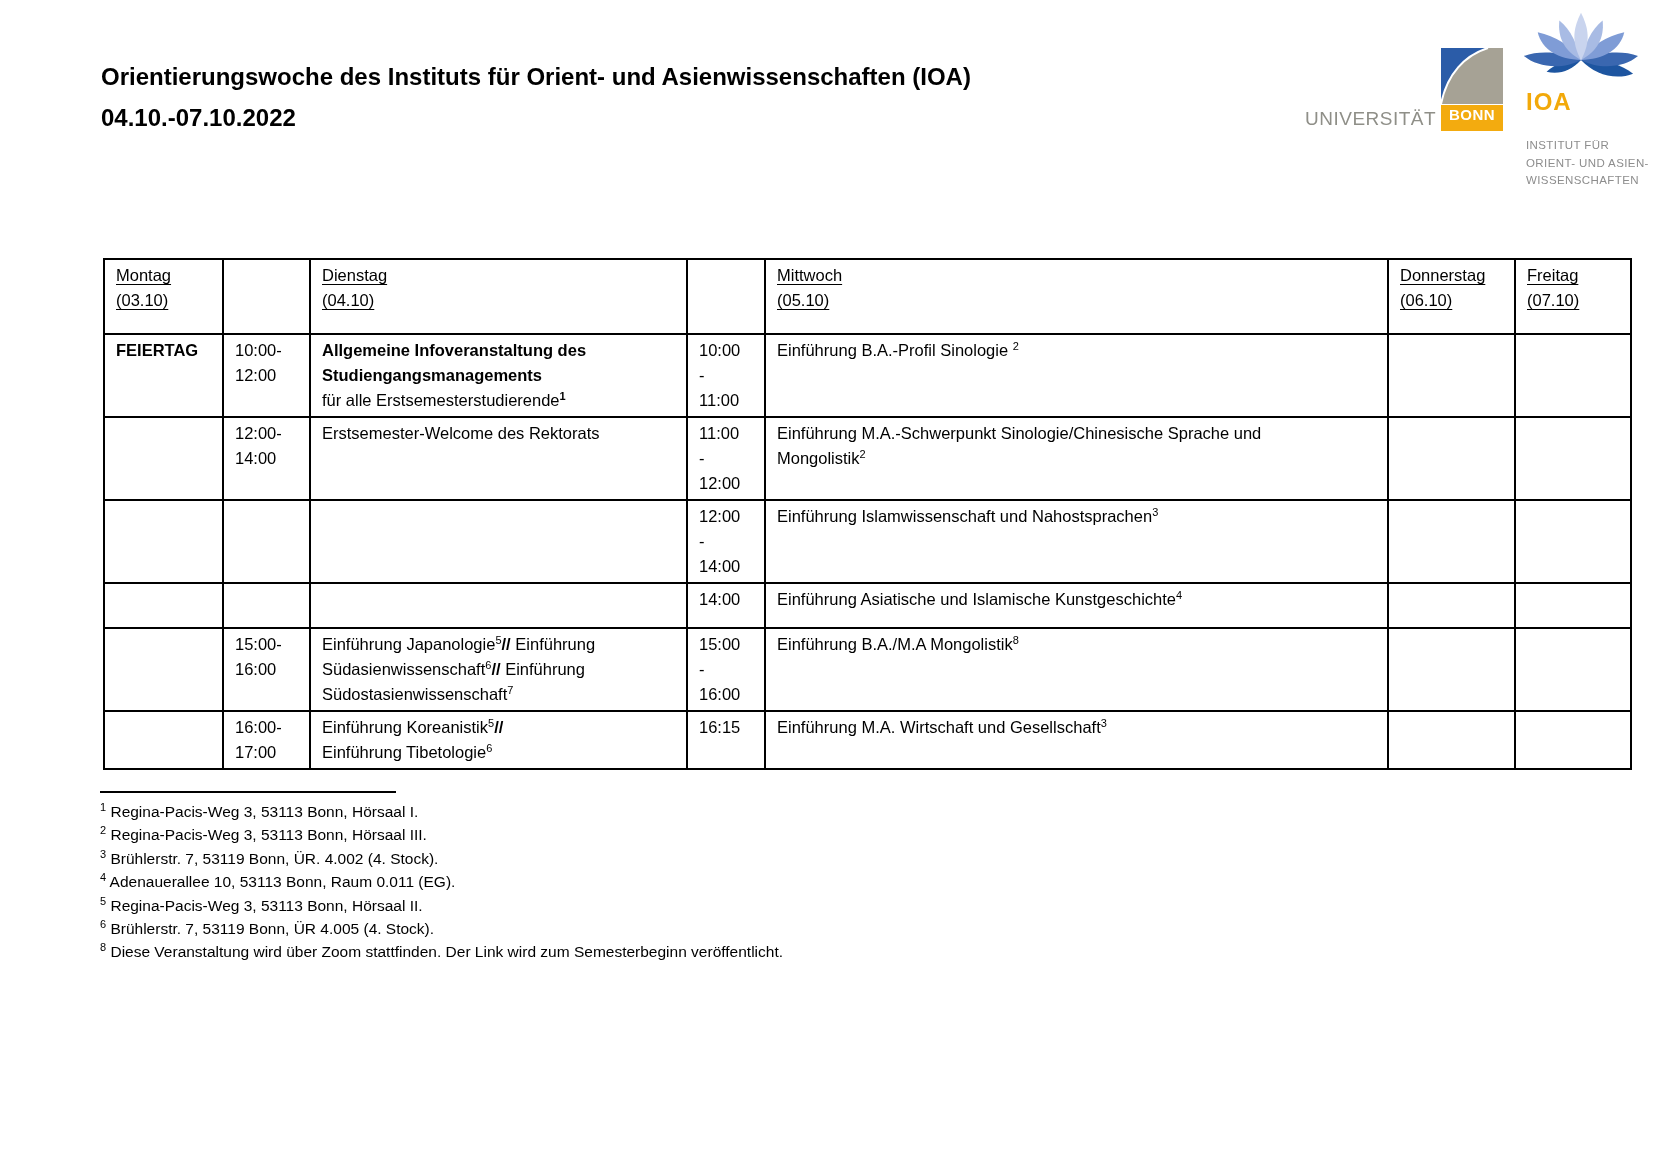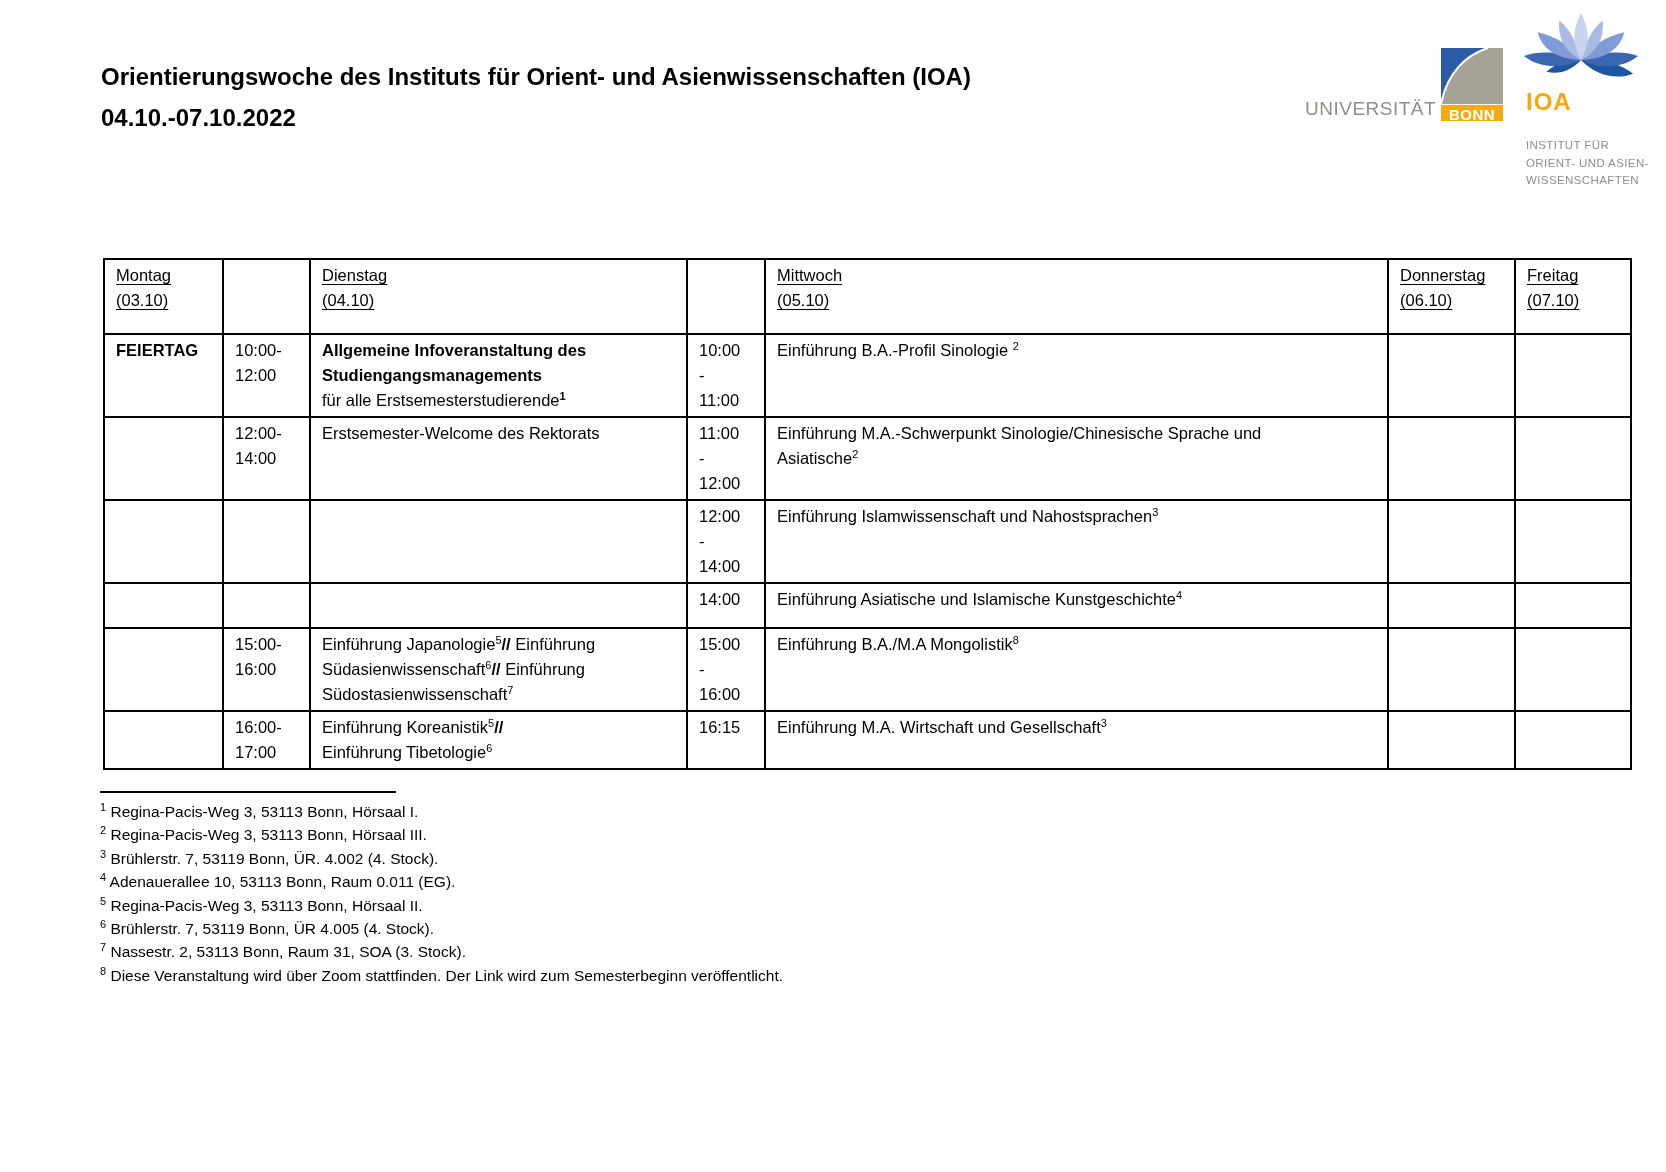--- a/index.html
+++ b/index.html
@@ -8,21 +8,21 @@
 
   
   .title-block{position:absolute;left:101px;top:56px;width:1050px;
                font-weight:bold;font-size:24px;line-height:41px;}
 
   
   .unibonn{position:absolute;left:1305px;top:48px;display:flex;align-items:flex-end;}
   .ub-wordmark{font-size:19px;color:#8f8f88;letter-spacing:.5px;margin:0 5px 1px 0;}
   .ub-col{display:flex;flex-direction:column;}
   .ub-square{width:62px;height:56px;display:block;}
-  .ub-bar{width:62px;height:16px;background:#f3ab0f;color:#fff;font-weight:bold;
+  .ub-bar{width:62px;height:26px;background:#f3ab0f;color:#fff;font-weight:bold;
           font-size:15px;line-height:20px;text-align:center;letter-spacing:.5px;margin-top:1px;}
 
   
   .ioa{position:absolute;left:1520px;top:6px;width:146px;height:190px;}
   .ioa-lotus{position:absolute;left:2px;top:2px;width:118px;height:92px;}
   .ioa-acronym{position:absolute;left:6px;top:82px;font-size:24px;font-weight:bold;
                color:#f2a90a;letter-spacing:1px;}
   .ioa-name{position:absolute;left:6px;top:131px;font-size:11.5px;line-height:17.5px;
             color:#8d8d8d;letter-spacing:.4px;white-space:nowrap;}
 
@@ -130,21 +130,21 @@
           <td><span>10:00</span><br><span>-</span><br><span>11:00</span></td>
           <td><span>Einführung B.A.-Profil Sinologie </span><sup>2</sup></td>
           <td></td>
           <td></td>
         </tr>
         <tr class="r1">
           <td></td>
           <td><span>12:00-</span><br><span>14:00</span></td>
           <td><span>Erstsemester-Welcome des Rektorats</span></td>
           <td><span>11:00</span><br><span>-</span><br><span>12:00</span></td>
-          <td><span>Einführung M.A.-Schwerpunkt Sinologie/Chinesische Sprache und</span><br><span>Asiatische</span><sup>2</sup></td>
+          <td><span>Einführung M.A.-Schwerpunkt Sinologie/Chinesische Sprache und</span><br><span>Mongolistik</span><sup>2</sup></td>
           <td></td>
           <td></td>
         </tr>
         <tr class="r2">
           <td></td>
           <td></td>
           <td></td>
           <td><span>12:00</span><br><span>-</span><br><span>14:00</span></td>
           <td><span>Einführung Islamwissenschaft und Nahostsprachen</span><sup>3</sup></td>
           <td></td>
@@ -181,17 +181,16 @@
   </table>
 
   <div class="fn-sep"></div>
   <div class="footnotes" id="footnotes">
       <div><sup>1</sup> Regina-Pacis-Weg 3, 53113 Bonn, Hörsaal I.</div>
       <div><sup>2</sup> Regina-Pacis-Weg 3, 53113 Bonn, Hörsaal III.</div>
       <div><sup>3</sup> Brühlerstr. 7, 53119 Bonn, ÜR. 4.002 (4. Stock).</div>
       <div><sup>4</sup> Adenauerallee 10, 53113 Bonn, Raum 0.011 (EG).</div>
       <div><sup>5</sup> Regina-Pacis-Weg 3, 53113 Bonn, Hörsaal II.</div>
       <div><sup>6</sup> Brühlerstr. 7, 53119 Bonn, ÜR 4.005 (4. Stock).</div>
-      <div><sup>7</sup> Nassestr. 2, 53113 Bonn, Raum 31, SOA (3. Stock).</div>
       <div><sup>8</sup> Diese Veranstaltung wird über Zoom stattfinden. Der Link wird zum Semesterbeginn veröffentlicht.</div>
     </div>
 
 </div>
 
 </body></html>

